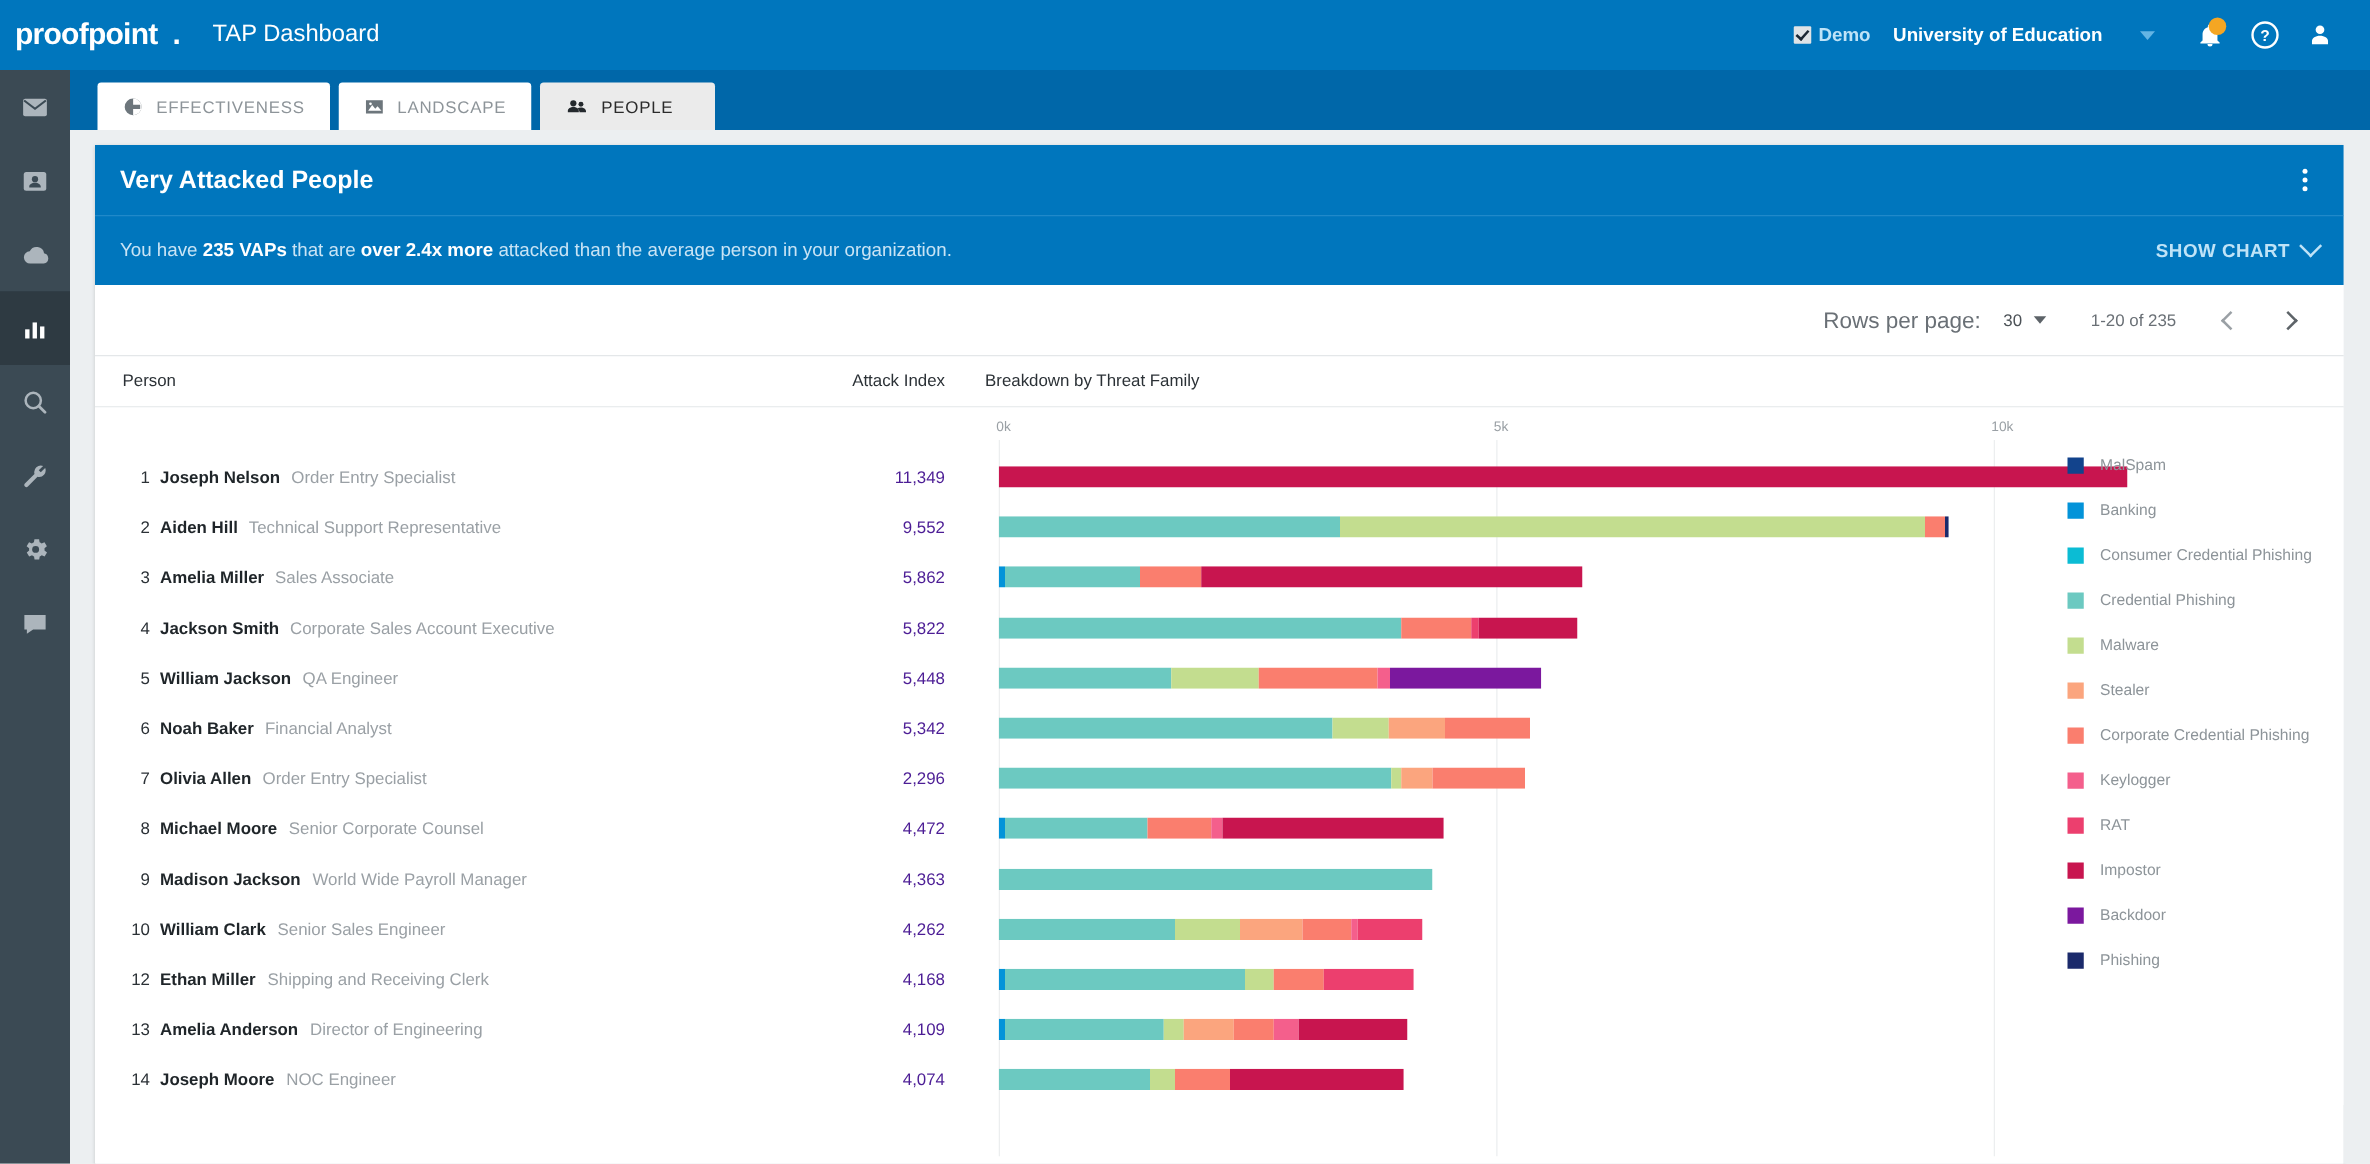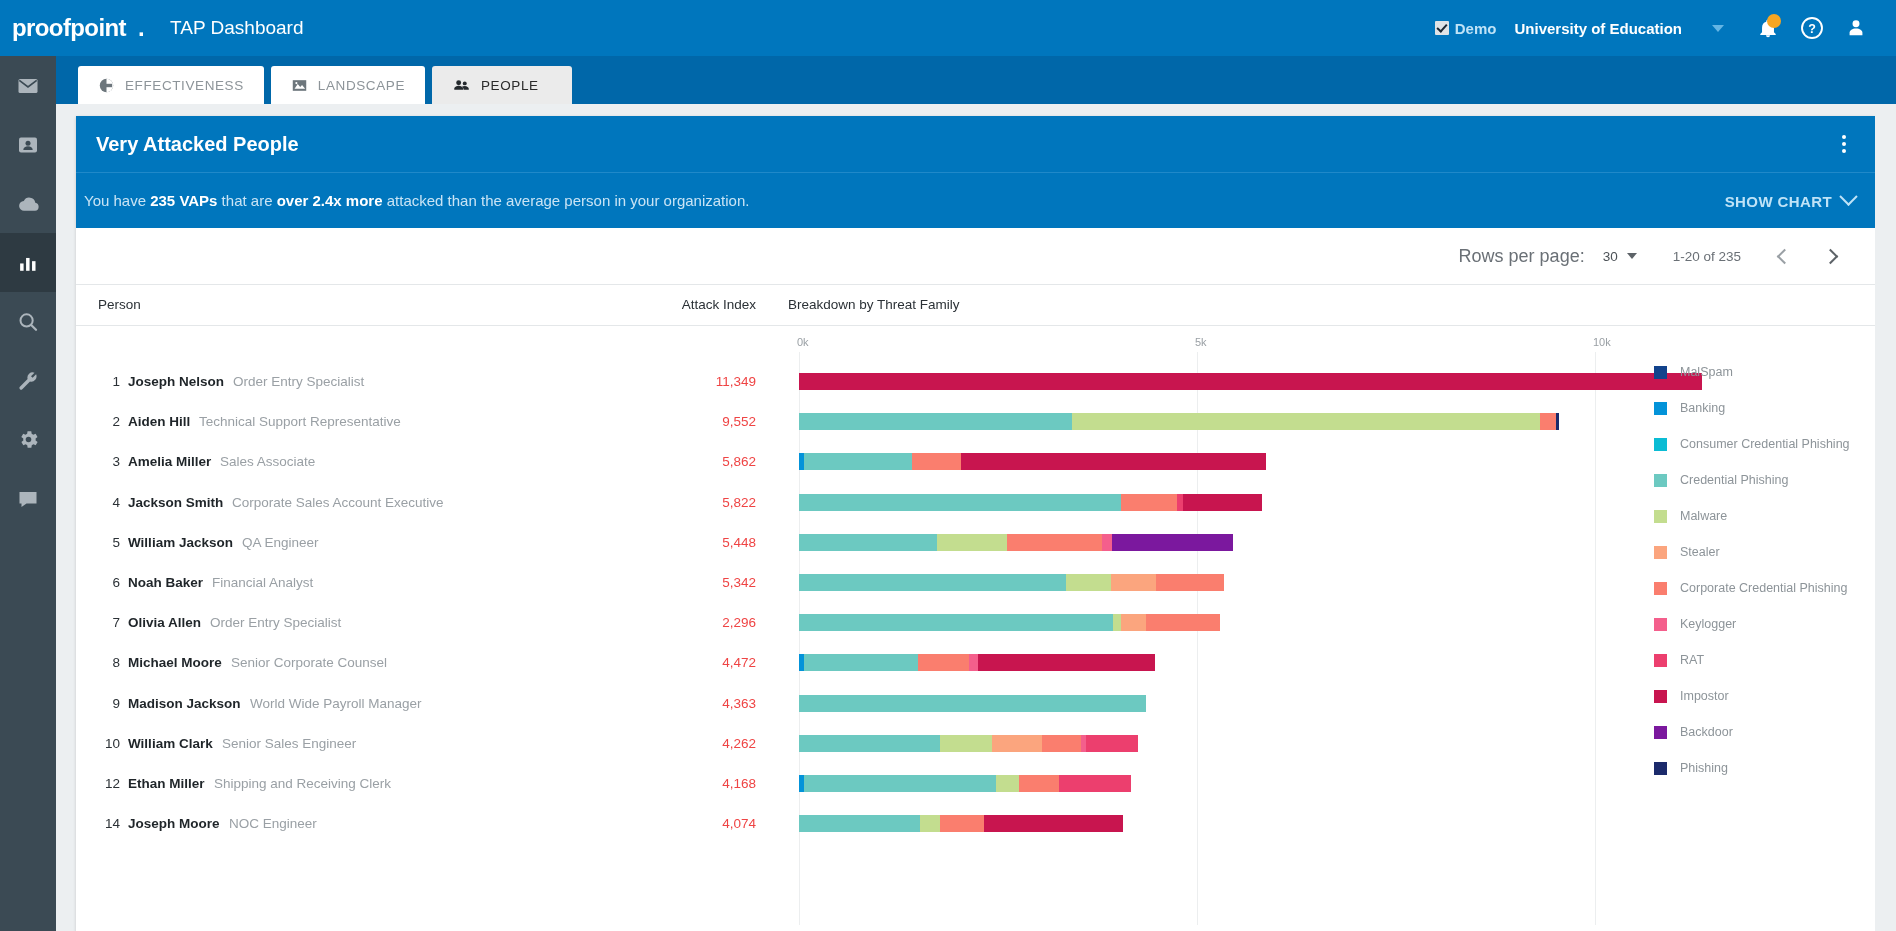--- a/index.html
+++ b/index.html
@@ -100,21 +100,21 @@
   .card-title { color:#ffffff; font-size: 20px; font-weight: 700; }
   .kebab {
     position: absolute; right: 20px; top: 50%; transform: translateY(-50%);
     width: 22px; height: 22px; display:flex; flex-direction: column;
     align-items:center; justify-content:center; gap:3px;
   }
   .kebab span { width:4px; height:4px; border-radius:50%; background:#ffffff; display:block; }
 
   .card-sub {
     height: 56px; background: #0076bd; border-top: 1px solid #2089c9;
-    display: flex; align-items: center; padding: 0 8px; position: relative;
+    display: flex; align-items: center; padding: 0 20px; position: relative;
   }
   .sub-text { color:#c9e4f5; font-size: 15px; }
   .sub-text b { color:#ffffff; font-weight: 700; }
   .show-chart {
     position: absolute; right: 20px; top: 50%; transform: translateY(-50%);
     display:flex; align-items:center; gap: 10px;
     color:#bfe3f7; font-size: 15px; font-weight: 700; letter-spacing: .4px;
   }
   .chev {
     width: 13px; height: 13px; border-right: 2px solid #bfe3f7;
@@ -173,21 +173,21 @@
   }
   .row-name {
     position:absolute; left: 52px; top: 12px; font-size: 13.5px;
     color:#1f2529; font-weight: 700; white-space: nowrap;
   }
   .row-title {
     position:absolute; top: 12px; font-size: 13.5px; color:#9aa0a5; white-space:nowrap;
   }
   .row-index {
     position:absolute; left: 560px; width: 120px; top: 12px;
-    text-align:right; font-size: 13.5px; color:#ef4444;
+    text-align:right; font-size: 13.5px; color:#4c1d95;
   }
   .bar {
     position:absolute; left: 723px; top: 11px; height: 17px;
     display: flex; overflow: hidden;
   }
   .seg { height: 17px; flex: none; }
 
   
   .legend {
     position: absolute; left: 1578px; top: 38px; width: 200px;
@@ -509,20 +509,35 @@
               <div class="row-index">4,168</div>
               <div class="bar" style="width: 331.773px;">
                 <div class="seg" title="Banking: 60" style="width: 4.776px; background: rgb(3, 147, 217);"></div>
                 <div class="seg" title="Credential Phishing: 2410" style="width: 191.836px; background: rgb(108, 201, 193);"></div>
                 <div class="seg" title="Malware: 300" style="width: 23.88px; background: rgb(195, 221, 143);"></div>
                 <div class="seg" title="Corporate Credential Phishing: 500" style="width: 39.8px; background: rgb(250, 126, 110);"></div>
                 <div class="seg" title="RAT: 898" style="width: 71.4808px; background: rgb(236, 63, 110);"></div>
               </div>
             </div>
             <div class="row">
+              <div class="row-rank">13</div>
+              <div class="row-name">Amelia Anderson</div>
+              <div class="row-title" style="left: 172px;">Director of Engineering</div>
+              <div class="row-index">4,109</div>
+              <div class="bar" style="width: 327.076px;">
+                <div class="seg" title="Banking: 60" style="width: 4.776px; background: rgb(3, 147, 217);"></div>
+                <div class="seg" title="Credential Phishing: 1600" style="width: 127.36px; background: rgb(108, 201, 193);"></div>
+                <div class="seg" title="Malware: 200" style="width: 15.92px; background: rgb(195, 221, 143);"></div>
+                <div class="seg" title="Stealer: 500" style="width: 39.8px; background: rgb(251, 165, 126);"></div>
+                <div class="seg" title="Corporate Credential Phishing: 400" style="width: 31.84px; background: rgb(250, 126, 110);"></div>
+                <div class="seg" title="Keylogger: 260" style="width: 20.696px; background: rgb(244, 95, 140);"></div>
+                <div class="seg" title="Impostor: 1089" style="width: 86.6844px; background: rgb(200, 21, 79);"></div>
+              </div>
+            </div>
+            <div class="row">
               <div class="row-rank">14</div>
               <div class="row-name">Joseph Moore</div>
               <div class="row-title" style="left: 153px;">NOC Engineer</div>
               <div class="row-index">4,074</div>
               <div class="bar" style="width: 324.29px;">
                 <div class="seg" title="Credential Phishing: 1520" style="width: 120.992px; background: rgb(108, 201, 193);"></div>
                 <div class="seg" title="Malware: 250" style="width: 19.9px; background: rgb(195, 221, 143);"></div>
                 <div class="seg" title="Corporate Credential Phishing: 550" style="width: 43.78px; background: rgb(250, 126, 110);"></div>
                 <div class="seg" title="Impostor: 1754" style="width: 139.618px; background: rgb(200, 21, 79);"></div>
               </div>

